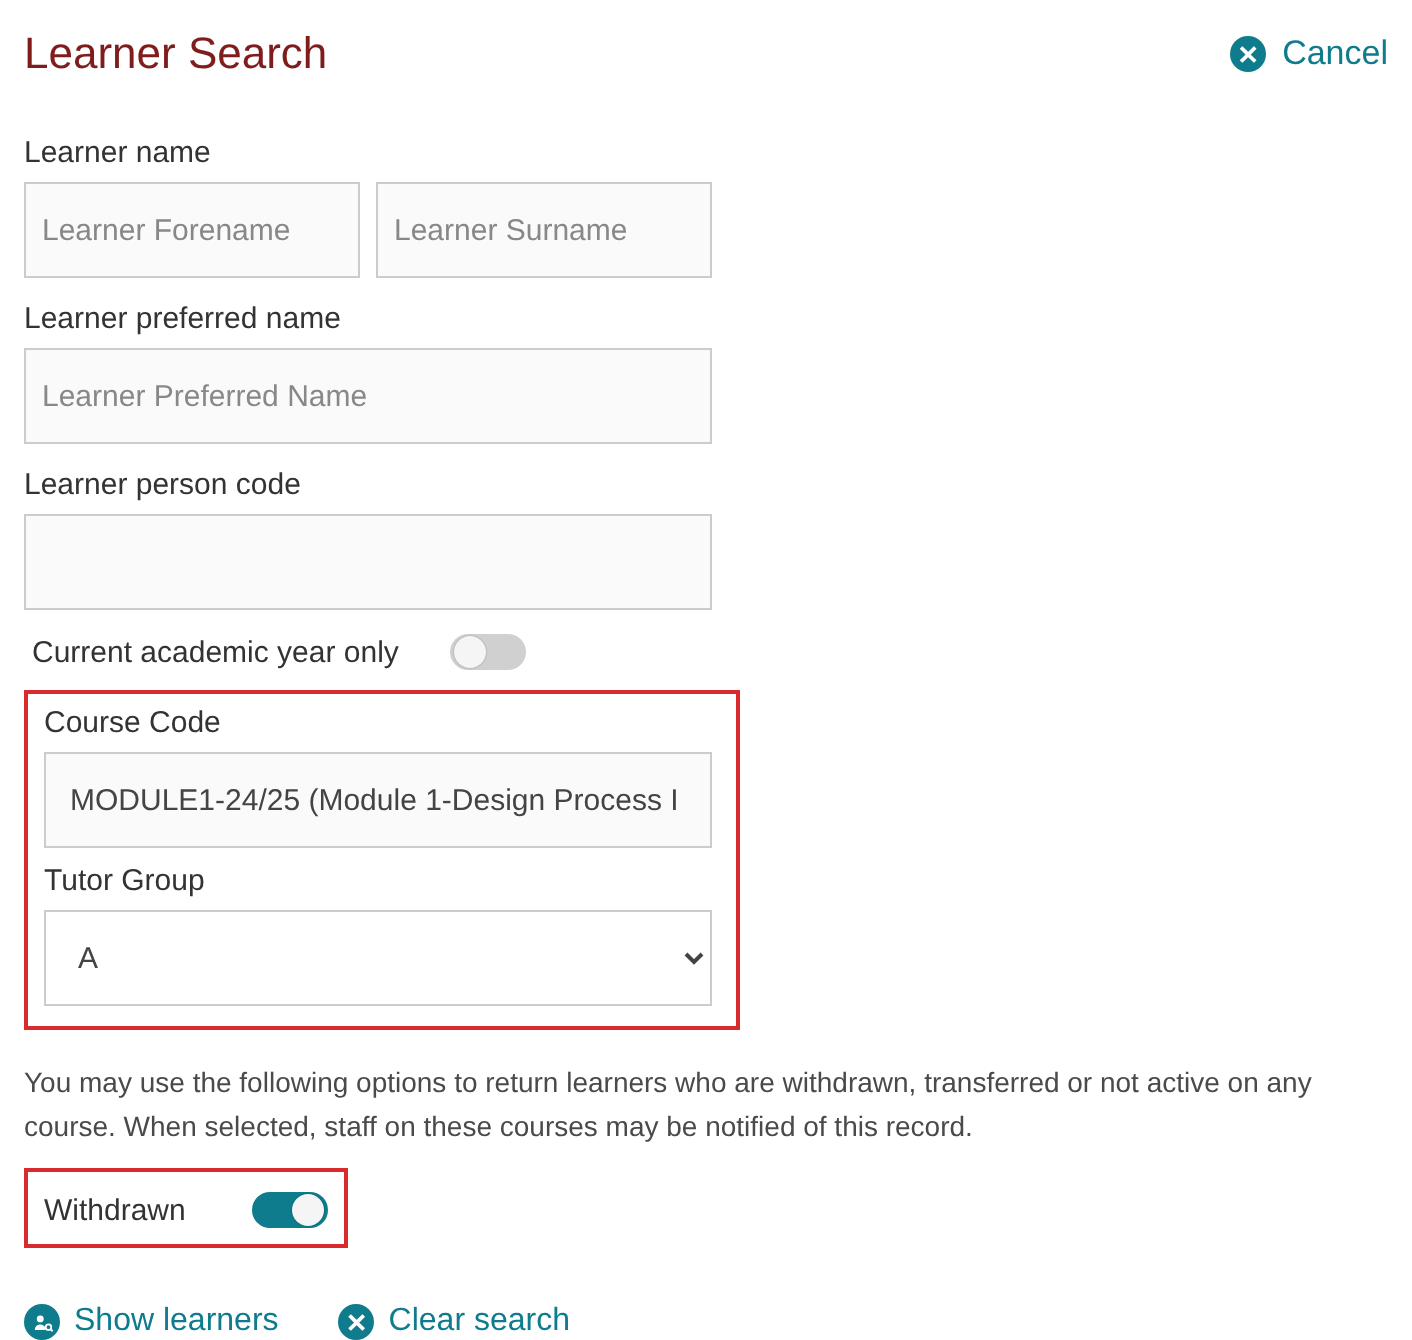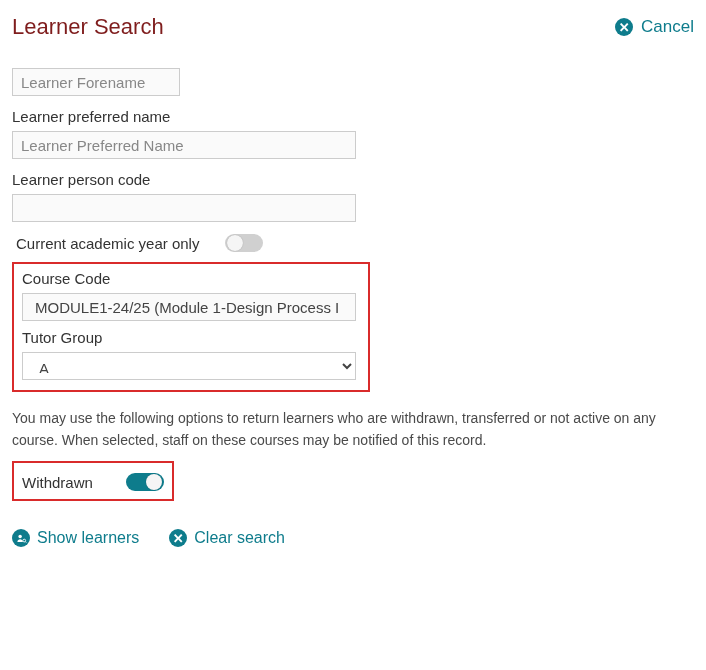--- a/index.html
+++ b/index.html
@@ -49,21 +49,21 @@
       color: #333;
       margin-bottom: 6px;
       font-weight: 400;
     }
     .text-input, .select-input {
       border: 1px solid #ccc;
       background: #fafafa;
       padding: 6px 8px;
       font-size: 15px;
       color: #444;
-      height: 28px;
+      height: 48px;
     }
     .text-input::placeholder { color: #888; }
     .row-inputs { display: flex; gap: 8px; }
     .row-inputs .text-input { width: 168px; }
     .wide-input { width: 344px; }
     .toggle-row {
       display: flex;
       align-items: center;
       gap: 26px;
       margin: 10px 4px 10px;
@@ -156,22 +156,24 @@
 
 <div class="header-row">
   <h1 class="title">Learner Search</h1>
   <div class="cancel-link">
     <span class="circle-x-icon">✕</span>
     <span>Cancel</span>
   </div>
 </div>
 
 <div class="field-group">
+  <label class="field-label">Learner name</label>
   <div class="row-inputs">
     <input class="text-input" type="text" placeholder="Learner Forename" style="">
+    <input class="text-input" type="text" placeholder="Learner Surname" style="">
   </div>
 </div>
 
 <div class="field-group">
   <label class="field-label">Learner preferred name</label>
   <input class="text-input wide-input" type="text" placeholder="Learner Preferred Name" style="">
 </div>
 
 <div class="field-group">
   <label class="field-label">Learner person code</label>

